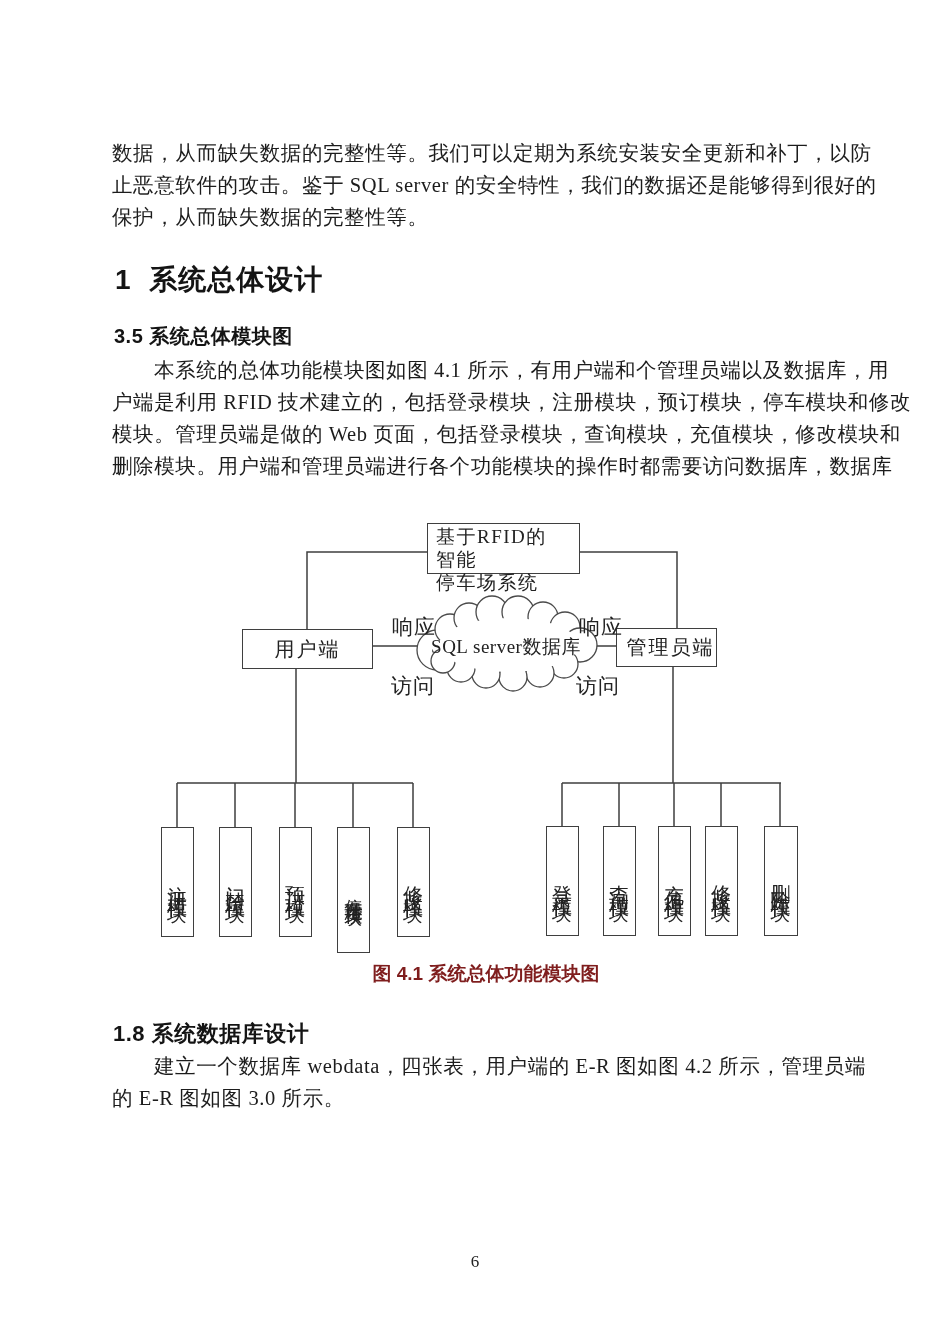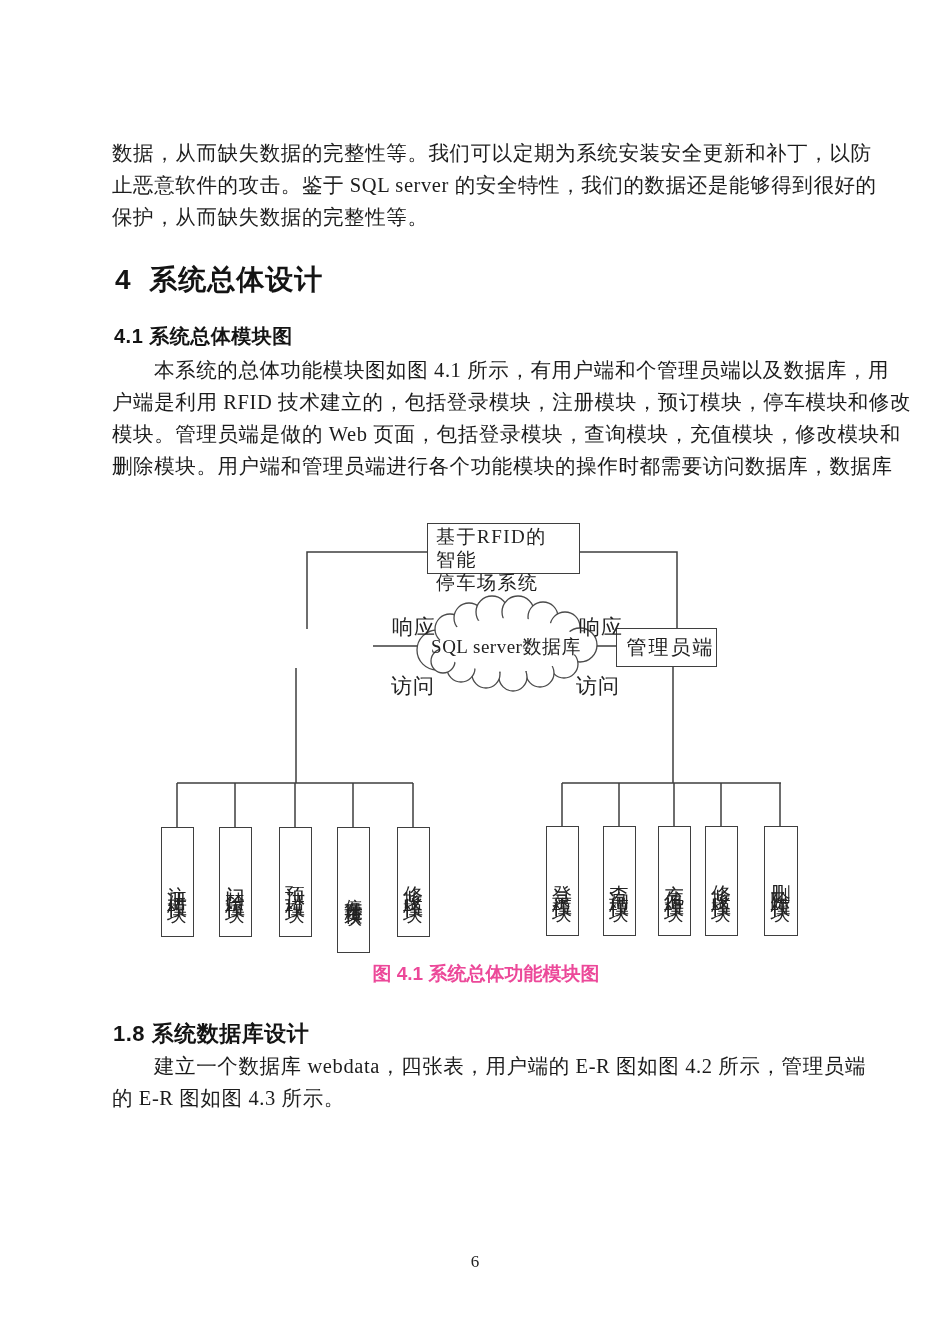--- a/index.html
+++ b/index.html
@@ -30,38 +30,38 @@
     display:flex; align-items:center; justify-content:center;
     writing-mode:vertical-rl; text-orientation:upright;
     font-size:20px; letter-spacing:6px; line-height:1;
   }
   .vbox.tall { font-size:18px; letter-spacing:2px; }
   .dlabel { position:absolute; z-index:2; font-size:21px; letter-spacing:1px; color:#222;margin-top:9px; }
   .cloud-text { position:absolute; z-index:2; font-size:19px; text-align:center; color:#222; letter-spacing:0.5px; }
   .caption {
     position:absolute; left:0; right:0; padding-left:22px; text-align:center;
     font-family:"Liberation Sans","DejaVu Sans",sans-serif; font-weight:bold;
-    font-size:19px; color:#ec4899;
+    font-size:19px; color:#7f1d1d;
   }
   .pagenum { position:absolute; left:0; right:0; text-align:center; font-size:17px; color:#222; }
 </style>
 </head>
 <body>
 
 <div class="page">
 
   <div class="para" style="left:112px; top:137px; width:745px;">
     <div class="line">数据，从而缺失数据的完整性等。我们可以定期为系统安装安全更新和补丁，以防</div>
     <div class="line">止恶意软件的攻击。鉴于 SQL server 的安全特性，我们的数据还是能够得到很好的</div>
     <div class="line">保护，从而缺失数据的完整性等。</div>
   </div>
 
-  <div class="hsec h-big" style="left:115px; top:261px;">4  系统总体设计</div>
+  <div class="hsec h-big" style="left:115px; top:261px;">1  系统总体设计</div>
 
-  <div class="hsec h-mid" style="left:114px; top:323px;">4.1 系统总体模块图</div>
+  <div class="hsec h-mid" style="left:114px; top:323px;">3.5 系统总体模块图</div>
 
   <div class="para" style="left:112px; top:354px; width:748px;">
     <div class="line indent">本系统的总体功能模块图如图 4.1 所示，有用户端和个管理员端以及数据库，用</div>
     <div class="line">户端是利用 RFID 技术建立的，包括登录模块，注册模块，预订模块，停车模块和修改</div>
     <div class="line">模块。管理员端是做的 Web 页面，包括登录模块，查询模块，充值模块，修改模块和</div>
     <div class="line">删除模块。用户端和管理员端进行各个功能模块的操作时都需要访问数据库，数据库</div>
   </div>
 
   <svg class="diagram" width="950" height="1344" viewBox="0 0 950 1344">
 
@@ -86,20 +86,21 @@
       <circle cx="443" cy="661" r="12"></circle>
       <ellipse cx="509" cy="645" rx="70" ry="27" stroke="none"></ellipse>
     </g>
   </svg>
 
   <div class="dbox root-box" style="left:427px; top:523px; width:153px; height:51px;">
     <div>基于RFID的智能</div>
     <div>停车场系统</div>
   </div>
 
+  <div class="dbox center-box" style="left:242px; top:629px; width:131px; height:40px;">用户端</div>
   <div class="dbox center-box" style="left:616px; top:628px; width:101px; height:39px;padding-left:8px;">管理员端</div>
 
   <div class="cloud-text" style="left:425px; top:634px; width:162px;">SQL server数据库</div>
 
   <div class="dlabel" style="left:392px; top:604px;">响应</div>
   <div class="dlabel" style="left:579px; top:604px;">响应</div>
   <div class="dlabel" style="left:391px; top:663px;">访问</div>
   <div class="dlabel" style="left:576px; top:663px;">访问</div>
 
   <div class="dbox vbox" style="left:161px; top:827px; width:33px; height:110px;">注册模块</div>
@@ -113,18 +114,18 @@
   <div class="dbox vbox" style="left:658px; top:826px; width:33px; height:110px;">充值模块</div>
   <div class="dbox vbox" style="left:705px; top:826px; width:33px; height:110px;">修改模块</div>
   <div class="dbox vbox" style="left:764px; top:826px; width:34px; height:110px;">删除模块</div>
 
   <div class="caption" style="top:961px;">图 4.1 系统总体功能模块图</div>
 
   <div class="hsec h-mid2" style="left:113px; top:1019px;">1.8 系统数据库设计</div>
 
   <div class="para" style="left:112px; top:1050px; width:748px;">
     <div class="line indent">建立一个数据库 webdata，四张表，用户端的 E-R 图如图 4.2 所示，管理员端</div>
-    <div class="line">的 E-R 图如图 4.3 所示。</div>
+    <div class="line">的 E-R 图如图 3.0 所示。</div>
   </div>
 
   <div class="pagenum" style="top:1252px;">6</div>
 
 </div>
 
 </body></html>

